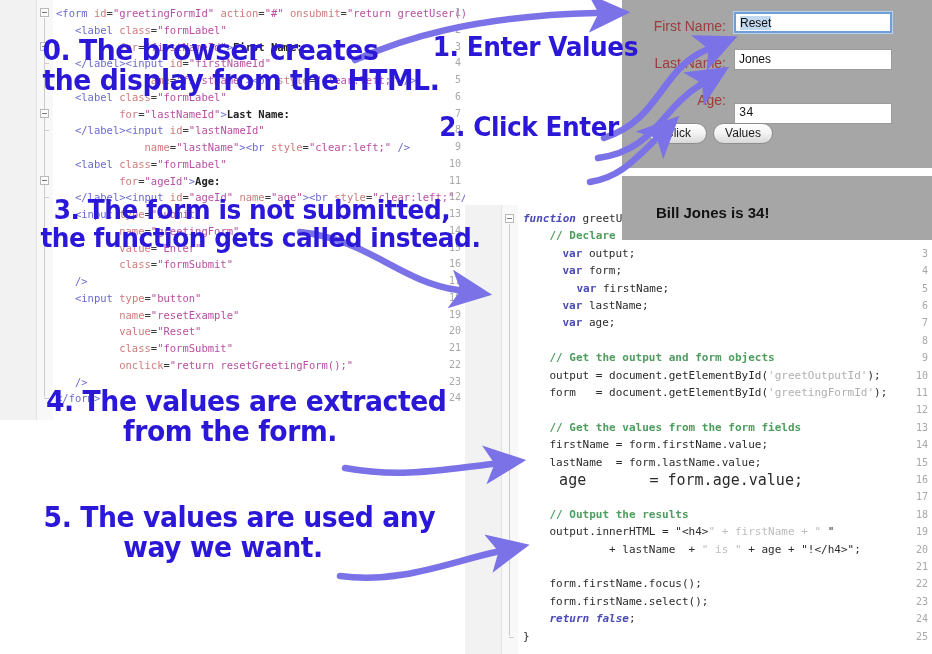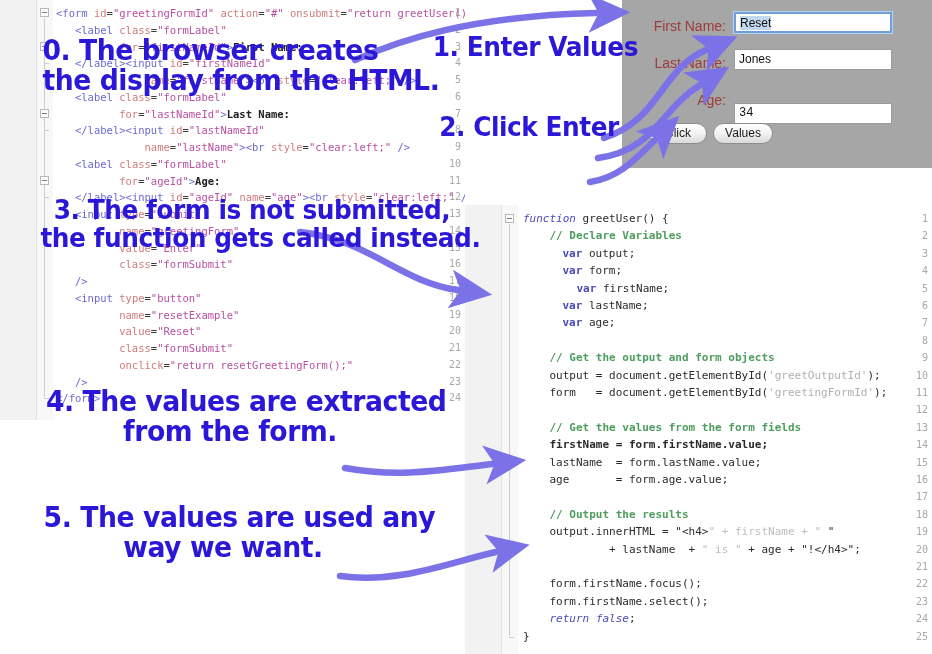--- a/index.html
+++ b/index.html
@@ -49,21 +49,21 @@
     white-space: pre;
     font-family: "DejaVu Sans Mono", monospace;
     line-height: 16px;
     color: #2b2b2b;
   }
   .tok-tag     { color: #6a6ad0; }
   .tok-attr    { color: #d07b7b; }
   .tok-str     { color: #b84fa0; }
   .tok-txt     { color: #222222; font-weight: bold; }
   .tok-plain   { color: #3a3a3a; }
-  .tok-kw      { color: #4a4ab8; font-weight: normal; font-style: italic; }
+  .tok-kw      { color: #4a4ab8; font-weight: bold; font-style: italic; }
   .tok-var     { color: #4a4ab8; font-weight: bold; margin-left: 13px; }
   .tok-comment { color: #4f9d5f; font-weight: bold; }
   .tok-lit     { color: #b0b0b0; }
   .tok-strjs   { color: #bdbdbd; }
 
   .fold-box {
     position: absolute;
     width: 9px; height: 9px;
     border: 1px solid #b9b9b9;
     background: #fdfdfd;
@@ -295,23 +295,23 @@
         <div class="code-line" style="top: 58.2px; left: 58px; font-size: 11px;">    <span class="tok-var">var</span> form;</div>
         <div class="code-line" style="top: 75.6px; left: 72px; font-size: 11px;">    <span class="tok-var">var</span> firstName;</div>
         <div class="code-line" style="top: 93px; left: 58px; font-size: 11px;">    <span class="tok-var">var</span> lastName;</div>
         <div class="code-line" style="top: 110.4px; left: 58px; font-size: 11px;">    <span class="tok-var">var</span> age;</div>
         <div class="code-line" style="top: 127.8px; left: 58px; font-size: 11px;"></div>
         <div class="code-line" style="top: 145.2px; left: 58px; font-size: 11px;"><span class="tok-comment">    // Get the output and form objects</span></div>
         <div class="code-line" style="top: 162.6px; left: 58px; font-size: 11px;">    output = document.getElementById(<span class="tok-lit">'greetOutputId'</span>);</div>
         <div class="code-line" style="top: 180px; left: 58px; font-size: 11px;">    form   = document.getElementById(<span class="tok-lit">'greetingFormId'</span>);</div>
         <div class="code-line" style="top: 197.4px; left: 58px; font-size: 11px;"></div>
         <div class="code-line" style="top: 214.8px; left: 58px; font-size: 11px;"><span class="tok-comment">    // Get the values from the form fields</span></div>
-        <div class="code-line" style="top: 232.2px; left: 58px; font-size: 11px; font-weight: bold;">    firstName = form.firstName.value;</div>
+        <div class="code-line" style="top: 232.2px; left: 58px; font-size: 11px;">    firstName = form.firstName.value;</div>
         <div class="code-line" style="top: 249.6px; left: 58px; font-size: 11px;">    lastName  = form.lastName.value;</div>
-        <div class="code-line" style="top: 267px; left: 58px; font-size: 11px;">    age       = form.age.value;</div>
+        <div class="code-line" style="top: 267px; left: 58px; font-size: 15px;">    age       = form.age.value;</div>
         <div class="code-line" style="top: 284.4px; left: 58px; font-size: 11px;"></div>
         <div class="code-line" style="top: 301.8px; left: 58px; font-size: 11px;"><span class="tok-comment">    // Output the results</span></div>
         <div class="code-line" style="top: 319.2px; left: 58px; font-size: 11px;">    output.innerHTML = "&lt;h4&gt;<span class="tok-strjs">" + firstName + "</span> "</div>
         <div class="code-line" style="top: 336.6px; left: 58px; font-size: 11px;">             + lastName  + <span class="tok-strjs">" is "</span> + age + "!&lt;/h4&gt;";</div>
         <div class="code-line" style="top: 354px; left: 58px; font-size: 11px;"></div>
         <div class="code-line" style="top: 371.4px; left: 58px; font-size: 11px;">    form.firstName.focus();</div>
         <div class="code-line" style="top: 388.8px; left: 58px; font-size: 11px;">    form.firstName.select();</div>
         <div class="code-line" style="top: 406.2px; left: 58px; font-size: 11px;">    <span class="tok-kw">return</span> <span class="tok-kw">false</span>;</div>
         <div class="code-line" style="top: 423.6px; left: 58px; font-size: 11px;">}</div>
       </div>
@@ -327,20 +327,23 @@
       <div class="form-label" style="top: 88px; left: 0px; position: absolute; width: 732px; text-align: right; padding-right: 6px; box-sizing: border-box;">Age:</div>
       <div class="form-input" style="position: absolute; top: 103px; font-family: Liberation Mono, monospace;">34</div>
     </div>
   <div id="form-buttons">
       <div class="btn" style="left: 649px; top: 123px; width: 58px;">Click</div>
       <div class="btn" style="left: 713px; top: 123px; width: 60px;">Values</div>
     </div>
 
   <div style="position:absolute;left:622px;top:168px;width:310px;height:8px;background:#ffffff;"></div>
 
+  <div id="output-panel">
+    <div id="output-text">Bill Jones is 34!</div>
+  </div>
 
   <svg class="arrows" viewBox="0 0 932 654" xmlns="http://www.w3.org/2000/svg">
     <defs>
       <marker id="ah" markerWidth="7" markerHeight="7" refX="1.2" refY="3" orient="auto">
         <path d="M0,0 L6.5,3 L0,6 L1.6,3 Z" fill="#7b72e8"></path>
       </marker>
     </defs>
     <g fill="none" stroke="#7b72e8" stroke-width="6.5" stroke-linecap="round" marker-end="url(#ah)">
 
       <path d="M355,60 C400,40 470,16 596,13"></path>

